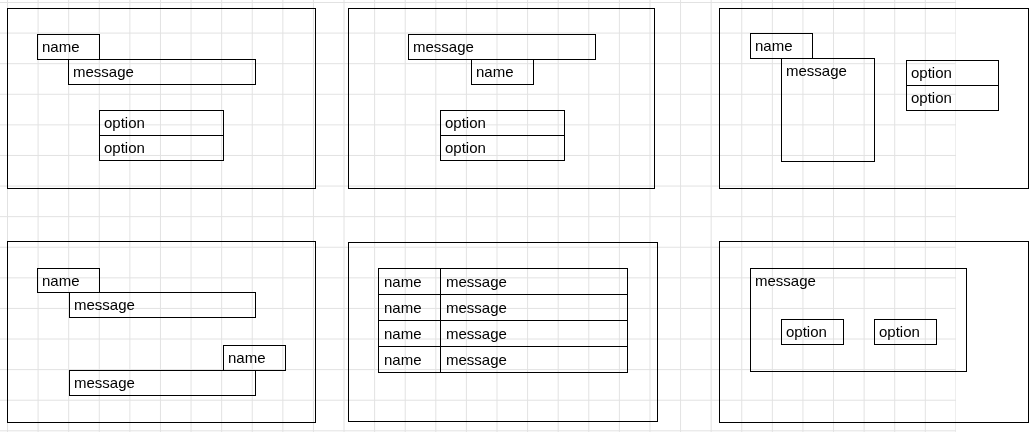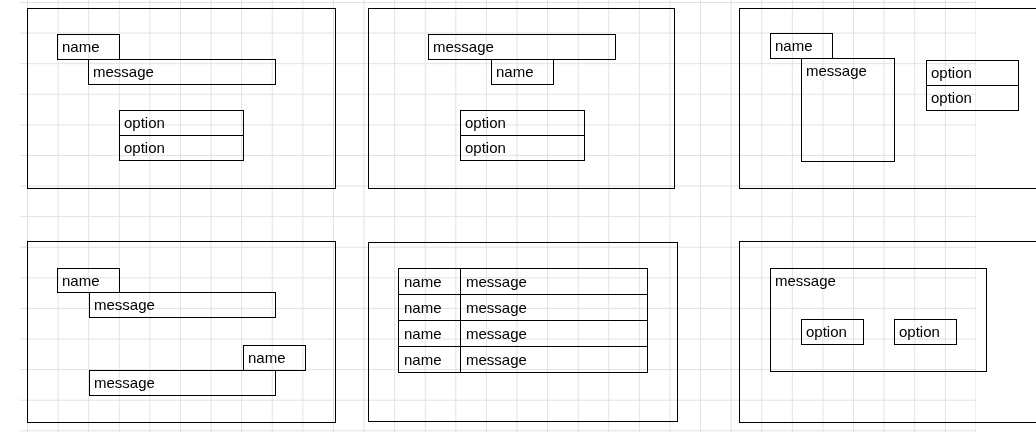--- a/index.html
+++ b/index.html
@@ -13,21 +13,20 @@
   body{font-family:"Liberation Sans",sans-serif;}
   .canvas{
     position:relative;
     width:956px;height:432px;
     background-color:var(--bg-color);
     background-image:
       linear-gradient(to right, var(--grid-color) 1px, transparent 1px),
       linear-gradient(to bottom, var(--grid-color) 1px, transparent 1px);
     background-size:30.6px 30.6px;
     background-position:7px 2px;
-    margin-left:20px;
   }
   .panel{
     position:absolute;
     border:1px solid var(--border-color);
     background:transparent;
   }
   .box{
     position:absolute;
     border:1px solid var(--border-color);
     background:transparent;

